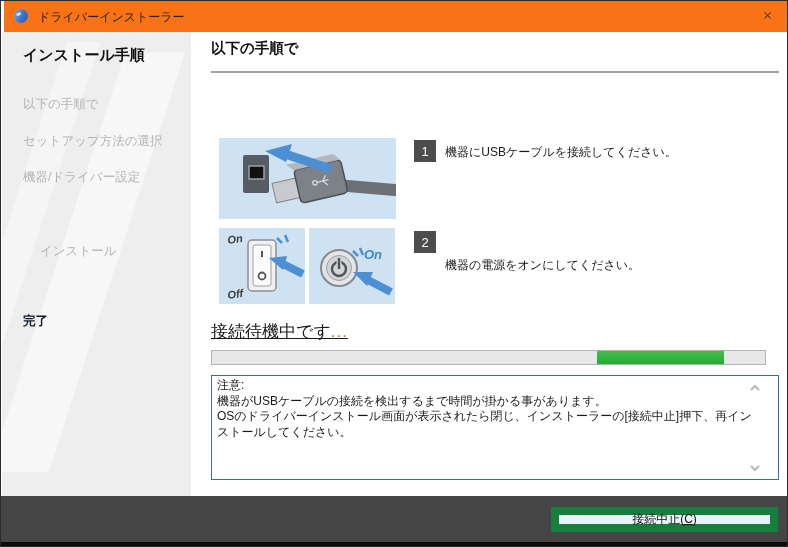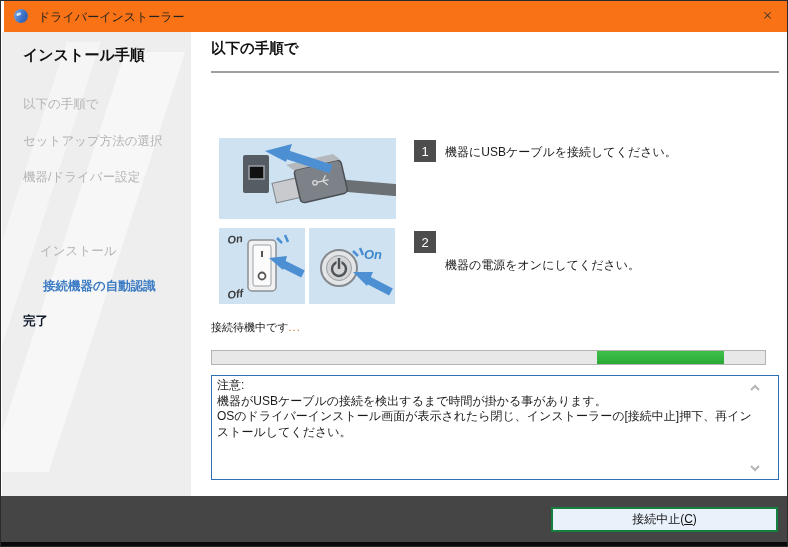--- a/index.html
+++ b/index.html
@@ -50,21 +50,21 @@
   #illus-power{left:118px;top:196px;width:86px;height:76px;}
   .step-num{
     position:absolute;width:22px;height:22px;background:#4d4d4d;color:#fff;
     font-size:13px;display:flex;align-items:center;justify-content:center;
   }
   #step1-num{left:223px;top:108px;}
   #step2-num{left:223px;top:199px;}
   .step-text{position:absolute;font-size:12px;white-space:nowrap;}
   #step1-text{left:254px;top:112px;}
   #step2-text{left:254px;top:203px;margin-top:22px;}
-  .status-line{position:absolute;left:20px;top:288px;font-size:11px;}
+  .status-line{position:absolute;left:20px;top:288px;font-size:17px;text-decoration:underline;}
   .status-dots{color:#c7731d;letter-spacing:1px;}
   .progressbar{
     position:absolute;left:20px;top:318px;width:555px;height:15px;
     background:#e8e8e8;border:1px solid #b3b3b3;
   }
   .progress-fill{
     position:absolute;top:0;bottom:0;
     background:linear-gradient(#3fc04b,#2aa836);
   }
   .notebox{
@@ -77,21 +77,21 @@
   .scroll-arrow svg{display:block;}
   #note-up{right:26px;top:350px;}
   #note-down{right:26px;top:430px;}
   
   .footer{
     position:absolute;left:0;bottom:0;width:100%;height:50px;
     background:#454545;border-bottom:4px solid #0a0a0a;
   }
   .cancel-btn{
     position:absolute;right:9px;top:11px;width:227px;height:25px;
-    background:#e9f1fb;border:2px solid #15803d;
+    background:#e9f1fb;border:8px solid #15803d;
     font-size:12px;color:#111;display:flex;align-items:center;justify-content:center;
     font-family:inherit;cursor:default;
   }
   .cancel-btn u{text-decoration:underline;}
   .blue{fill:#4c8fd2;}
 </style>
 </head>
 <body>
 
 <div class="window">
@@ -105,21 +105,20 @@
   </div>
 
   <aside class="sidebar">
     <div class="wm1"></div>
     <div class="wm2"></div>
     <div class="sb-heading">インストール手順</div>
     <div class="sb-item sb-gray" style="left:21px;top:64px;">以下の手順で</div>
     <div class="sb-item sb-gray" style="left:21px;top:137px;">機器/ドライバー設定</div>
     <div class="sb-item sb-gray" style="left:21px;top:101px;">セットアップ方法の選択</div>
     <div class="sb-item sb-gray" style="left:38px;top:211px;">インストール</div>
-    <div class="sb-item sb-blue-bold" style="left:41px;top:246px;">接続機器の自動認識</div>
     <div class="sb-item sb-black-bold" style="left:21px;top:281px;">完了</div>
   </aside>
 
   <main class="content">
     <div class="page-heading">以下の手順で</div>
     <div class="heading-rule"></div>
 
     <div class="illus" id="illus-usb">
       <svg width="177" height="81" viewBox="0 0 177 81">
         <rect x="0" y="0" width="177" height="81" fill="#cfe2f1"></rect>

